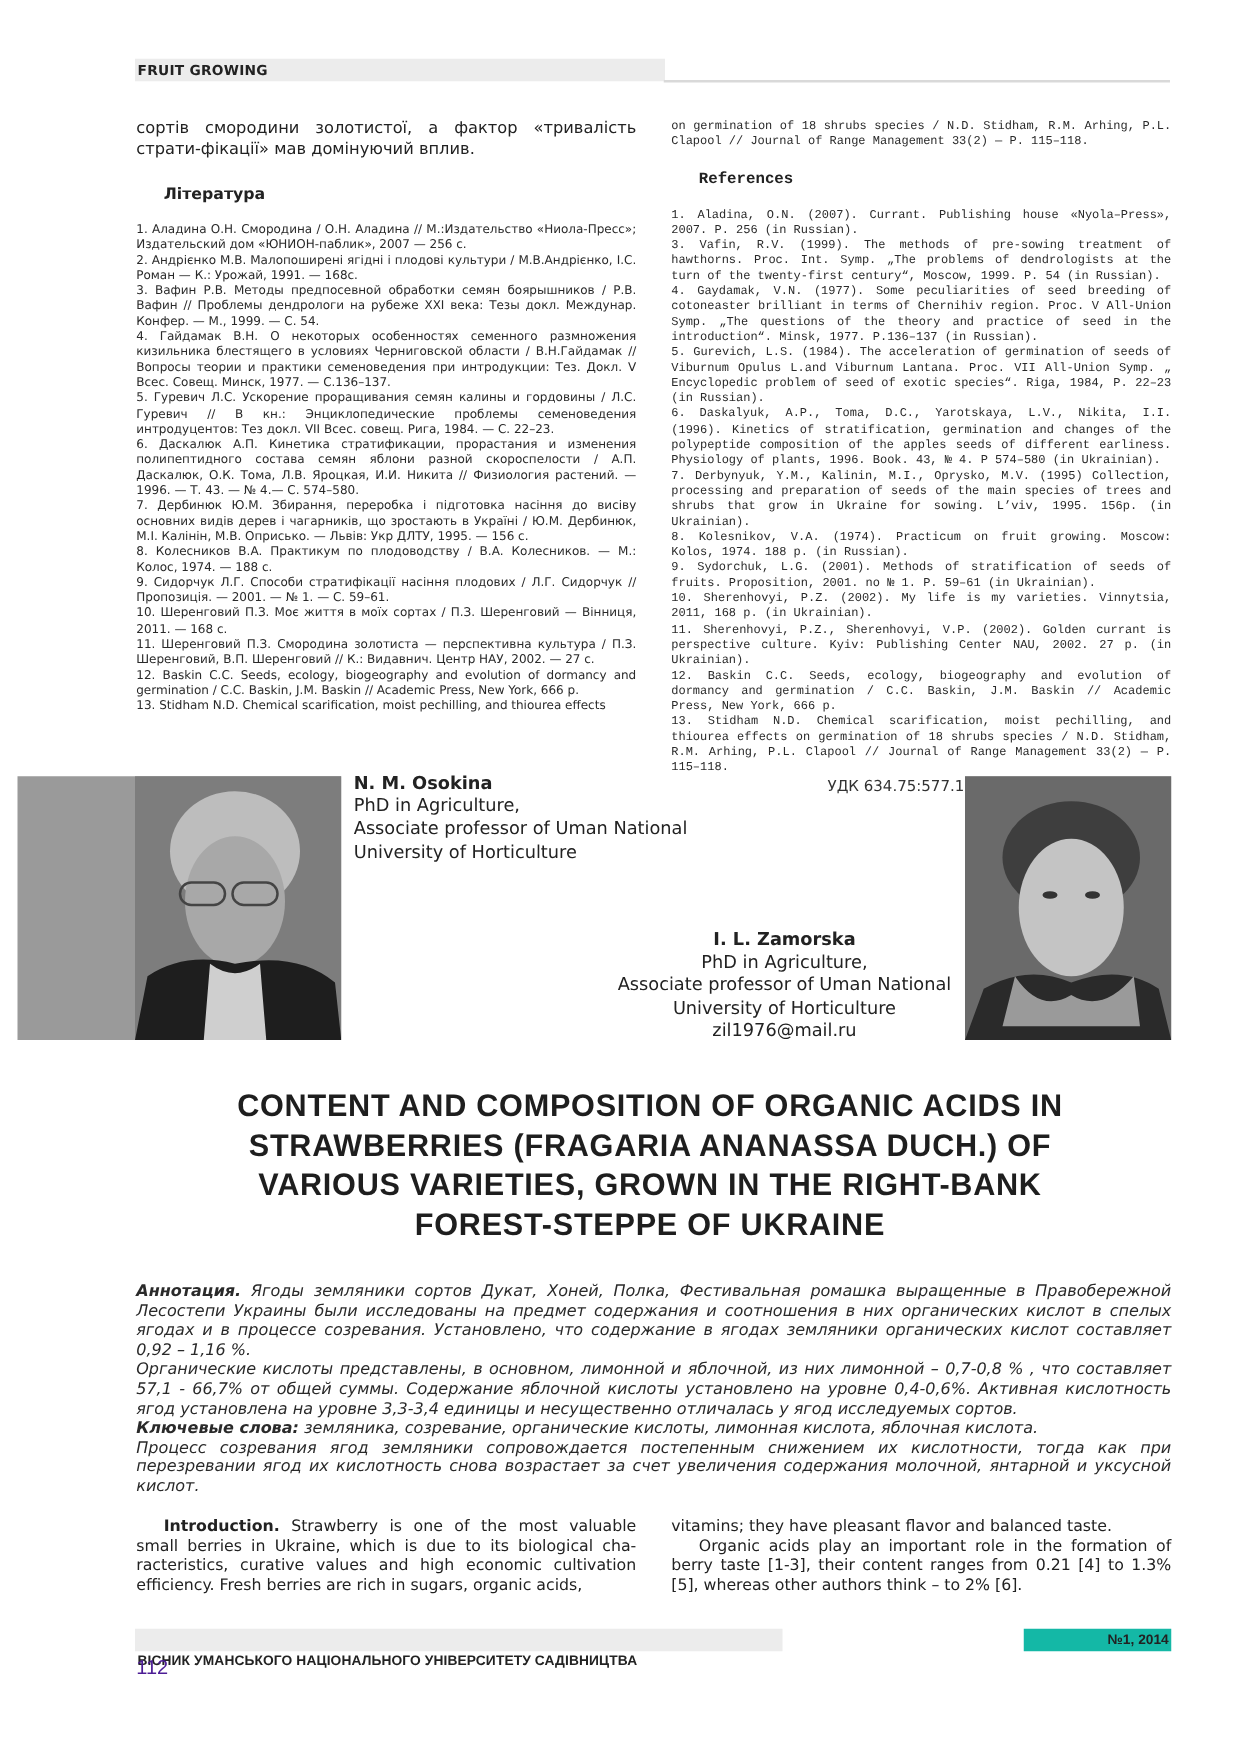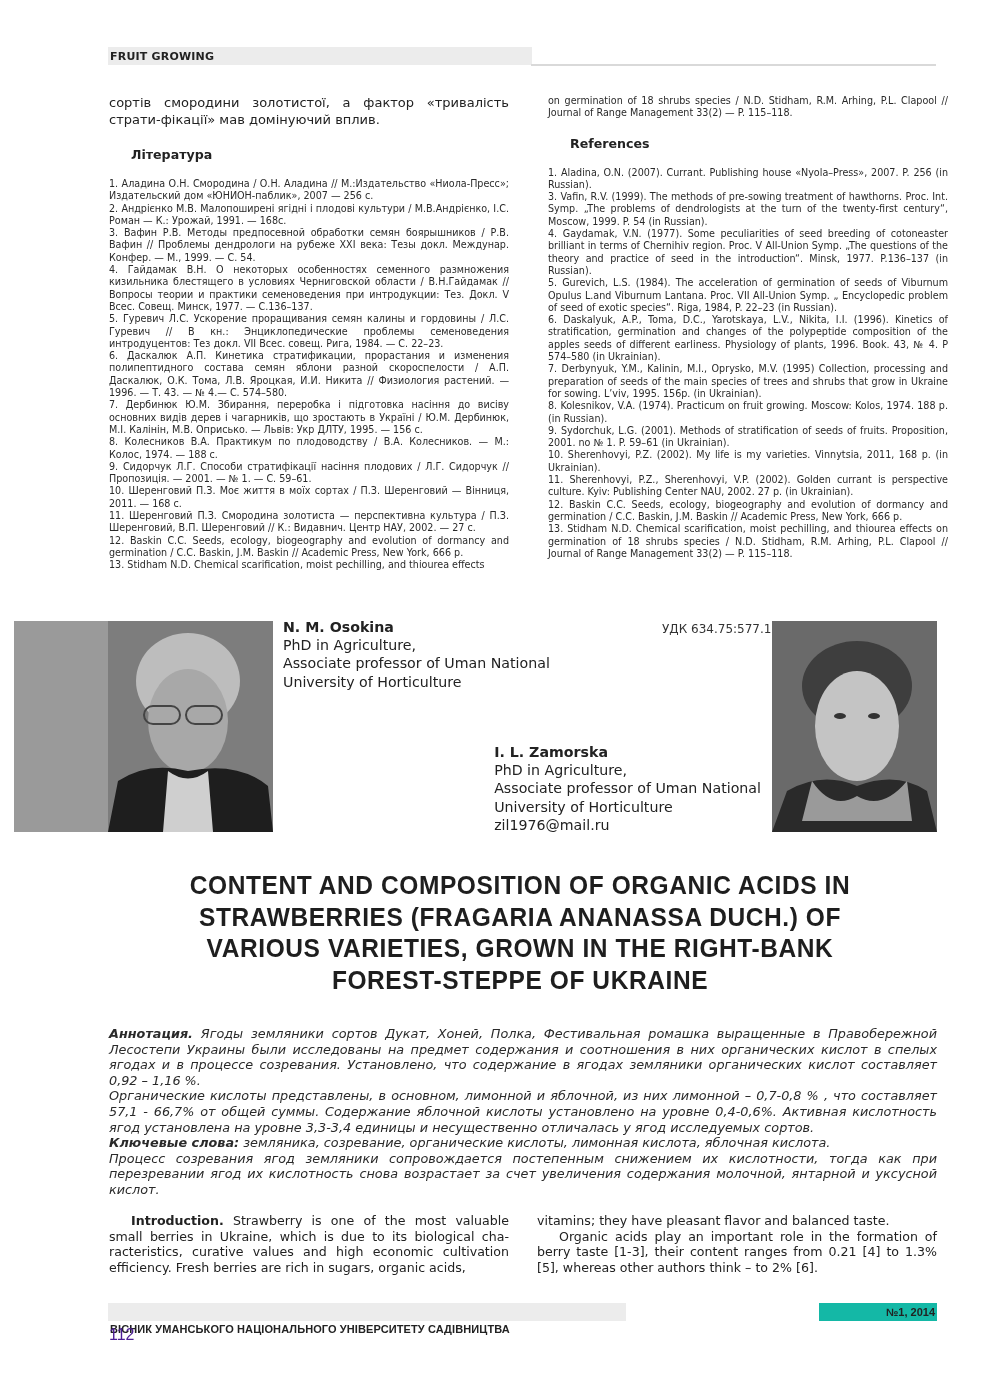--- a/index.html
+++ b/index.html
@@ -5,35 +5,35 @@
   html, body { margin: 0; padding: 0; background: #ffffff; }
   body { width: 988px; height: 1398px; position: relative; overflow: hidden;
          font-family: "DejaVu Sans", sans-serif; color: #222; }
   .abs { position: absolute; }
   .section-bar { left: 108px; top: 47px; width: 424px; height: 18px; background: #ececec; }
   .section-bar span { position: absolute; left: 2px; top: 3px; font-size: 11px; font-weight: bold; letter-spacing: 0.2px; color: #222; }
   .top-rule { left: 531px; top: 64px; width: 405px; height: 2px; background: #d9d9d9; }
 
   .col { position: absolute; width: 400px; }
   .col-left { left: 109px; }
-  .col-right { left: 548px; }
+  .col-right { left: 537px; font-family: Liberation Mono, monospace; }
   .body-text { font-size: 13px; line-height: 17px; text-align: justify; }
   .ref-head { font-size: 12.6px; font-weight: bold; padding-left: 22px; }
   .refs { font-size: 9.6px; line-height: 12.3px; text-align: justify; color: #2a2a2a; }
   .refs div { margin: 0; }
 
   .photo-left-bg { left: 14px; top: 621px; width: 94px; height: 211px; background: #9a9a9a; }
   .photo { background: #777; overflow: hidden; }
   .photo-left { left: 108px; top: 621px; width: 165px; height: 211px; }
   .photo-right { left: 772px; top: 621px; width: 165px; height: 211px; }
 
   .author { font-size: 14.2px; line-height: 18.2px; color: #222; }
   .author .name { font-weight: bold; }
   .author-left { left: 283px; top: 618px; }
-  .author-right { right: 227px; top: 743px; text-align: left; }
+  .author-right { right: 227px; top: 743px; text-align: center; }
   .udk { left: 662px; top: 622px; font-size: 12px; color: #333; }
 
   .title { left: 100px; top: 870px; width: 840px; text-align: center;
            font-family: "Liberation Sans", sans-serif; font-weight: bold; font-size: 25px;
            line-height: 31.5px; letter-spacing: 0.6px; color: #1e1e1e; transform: scaleX(0.98); }
 
   .abstract { left: 109px; top: 1026px; width: 828px; font-size: 12.8px; line-height: 15.6px;
               font-style: italic; text-align: justify; color: #2a2a2a; }
   .abstract p { margin: 0; }
   .abstract b { font-style: italic; margin-top: 32px; }

